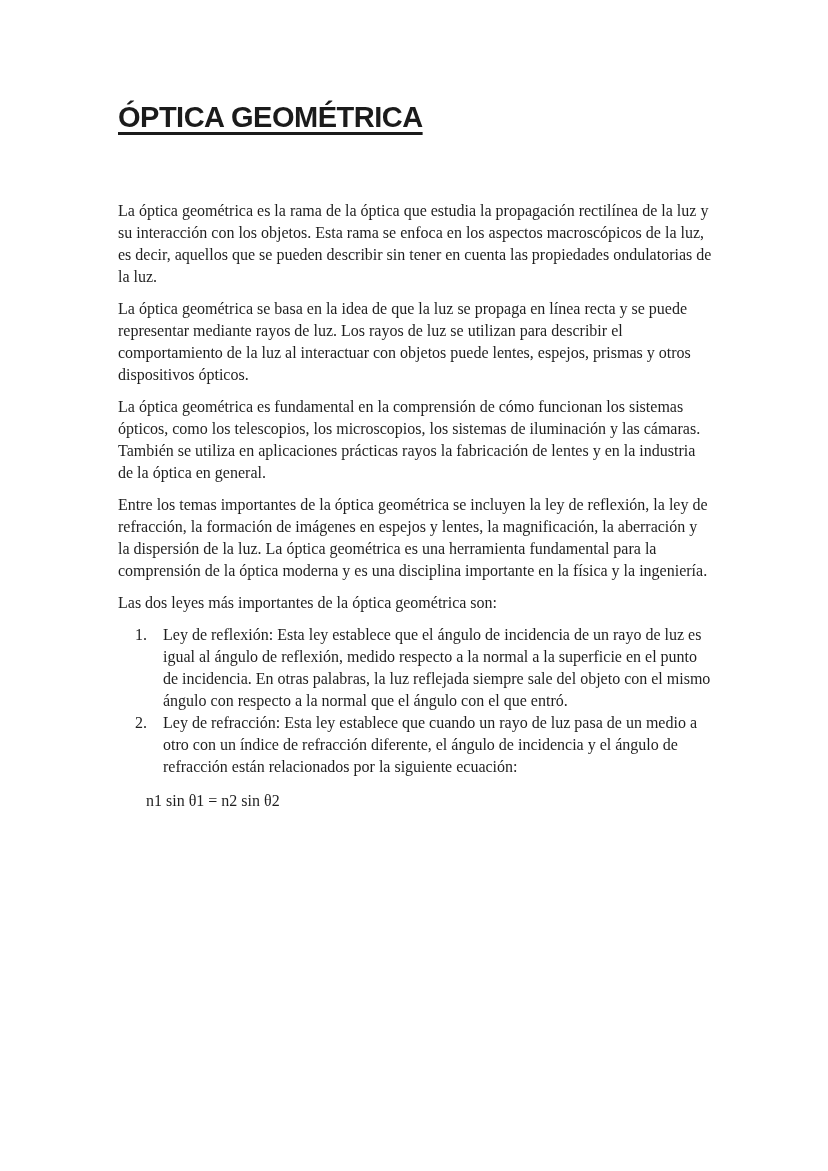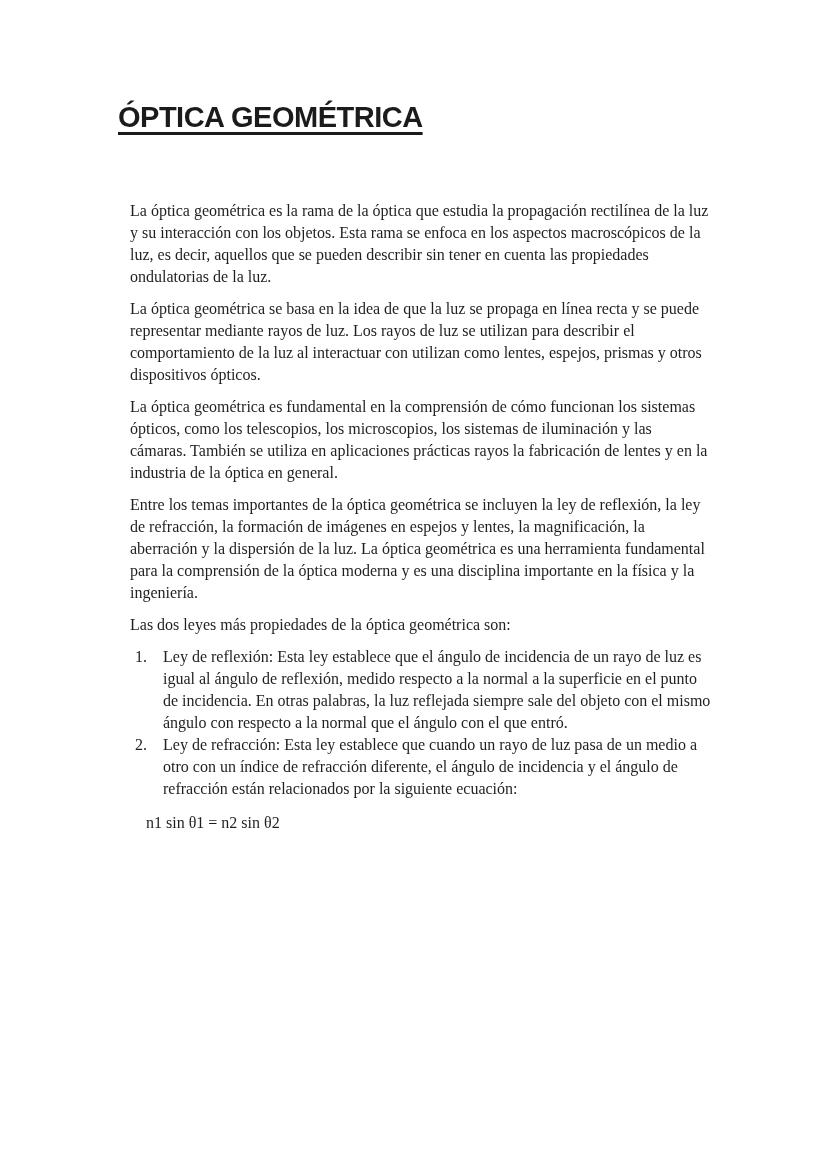--- a/index.html
+++ b/index.html
@@ -31,21 +31,21 @@
     text-underline-offset: 5px;
     margin: 0 0 64px 0;
   }
   .body-text {
     font-family: "Liberation Serif", "DejaVu Serif", serif;
     font-size: 16px;
     line-height: 22px;
     color: #1f1f1f;
   }
   p.para {
-    margin: 0 0 10px 12px;
+    margin: 0 0 10px 0;
   }
   .section-heading {
     font-family: "Liberation Sans", "DejaVu Sans", sans-serif;
     font-weight: 400;
     font-size: 15.5px;
     letter-spacing: 0.2px;
     line-height: 22px;
     color: #1b1b1b;
     text-decoration: underline;
     text-decoration-thickness: 1.5px;
@@ -70,29 +70,29 @@
 </style>
 </head>
 <body>
 
 <div class="page">
 
   <h1 class="doc-title">ÓPTICA GEOMÉTRICA</h1>
 
   <p class="para body-text">La óptica geométrica es la rama de la óptica que estudia la propagación rectilínea de la luz y su interacción con los objetos. Esta rama se enfoca en los aspectos macroscópicos de la luz, es decir, aquellos que se pueden describir sin tener en cuenta las propiedades ondulatorias de la luz.</p>
 
-  <p class="para body-text">La óptica geométrica se basa en la idea de que la luz se propaga en línea recta y se puede representar mediante rayos de luz. Los rayos de luz se utilizan para describir el comportamiento de la luz al interactuar con utilizan como lentes, espejos, prismas y otros dispositivos ópticos.</p>
+  <p class="para body-text">La óptica geométrica se basa en la idea de que la luz se propaga en línea recta y se puede representar mediante rayos de luz. Los rayos de luz se utilizan para describir el comportamiento de la luz al interactuar con objetos puede lentes, espejos, prismas y otros dispositivos ópticos.</p>
 
   <p class="para body-text">La óptica geométrica es fundamental en la comprensión de cómo funcionan los sistemas ópticos, como los telescopios, los microscopios, los sistemas de iluminación y las cámaras. También se utiliza en aplicaciones prácticas rayos la fabricación de lentes y en la industria de la óptica en general.</p>
 
   <p class="para body-text">Entre los temas importantes de la óptica geométrica se incluyen la ley de reflexión, la ley de refracción, la formación de imágenes en espejos y lentes, la magnificación, la aberración y la dispersión de la luz. La óptica geométrica es una herramienta fundamental para la comprensión de la óptica moderna y es una disciplina importante en la física y la ingeniería.</p>
 
 
 
-  <p class="para body-text">Las dos leyes más propiedades de la óptica geométrica son:</p>
+  <p class="para body-text">Las dos leyes más importantes de la óptica geométrica son:</p>
 
   <div class="olist body-text">
     <div class="oli">
       <span class="num">1.</span>
       <span class="oli-text">Ley de reflexión: Esta ley establece que el ángulo de incidencia de un rayo de luz es igual al ángulo de reflexión, medido respecto a la normal a la superficie en el punto de incidencia. En otras palabras, la luz reflejada siempre sale del objeto con el mismo ángulo con respecto a la normal que el ángulo con el que entró.</span>
     </div>
     <div class="oli">
       <span class="num">2.</span>
       <span class="oli-text">Ley de refracción: Esta ley establece que cuando un rayo de luz pasa de un medio a otro con un índice de refracción diferente, el ángulo de incidencia y el ángulo de refracción están relacionados por la siguiente ecuación:</span>
     </div>

